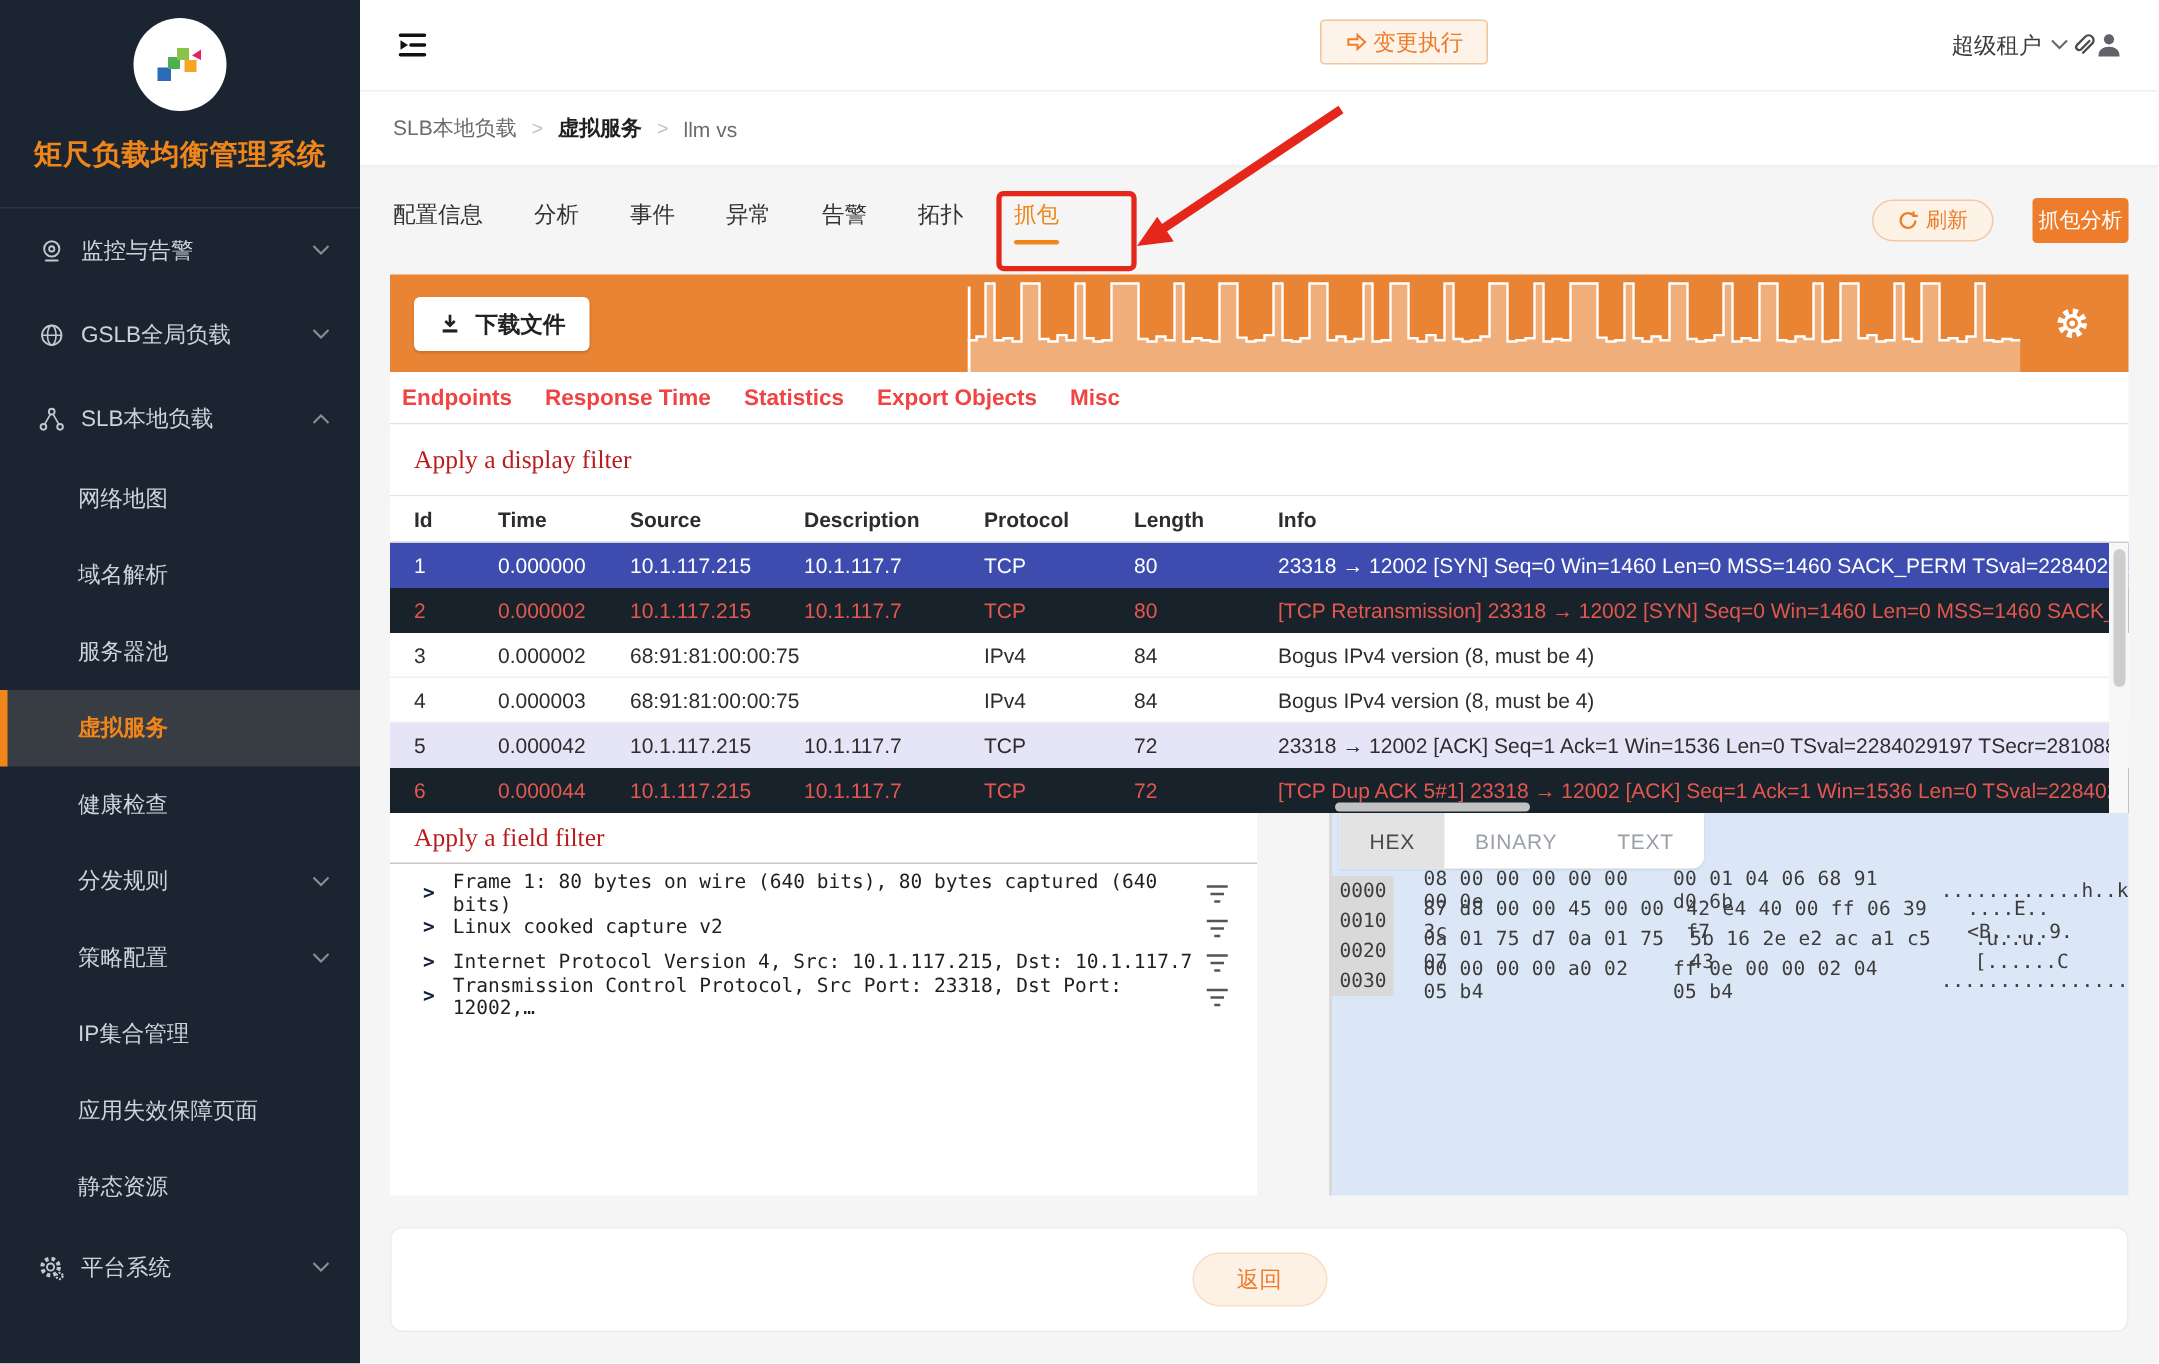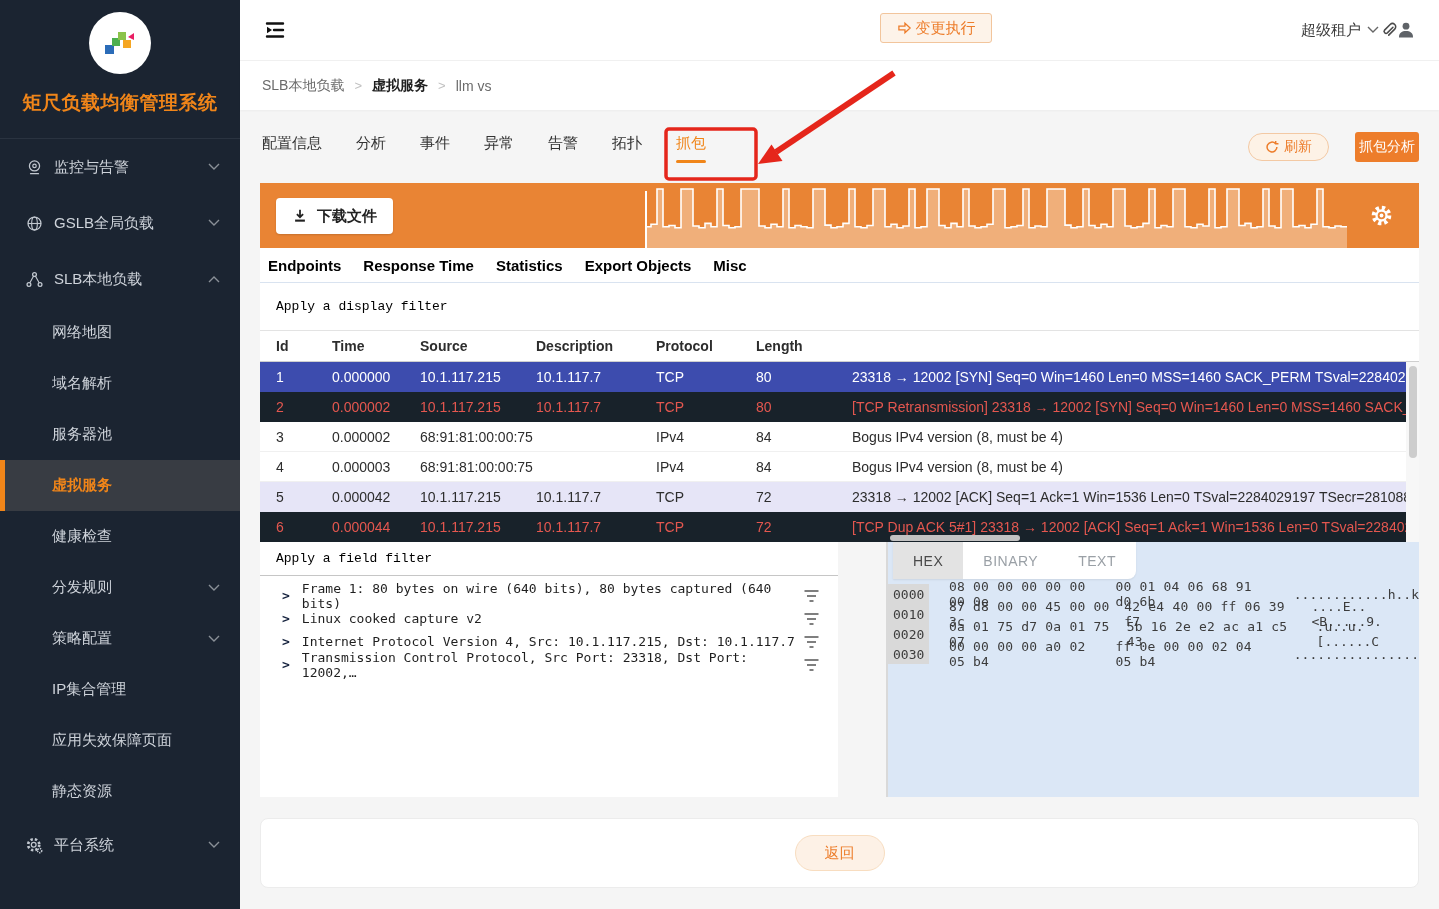--- a/index.html
+++ b/index.html
@@ -52,24 +52,24 @@
 
   .banner { height:65px; background:#e98434; position:relative; display:flex; align-items:center; }
   .btn-dl { position:absolute; left:16px; top:15px; height:36px; padding:0 16px; background:#fff; border:none;
             border-radius:4px; font-size:15px; font-weight:bold; color:#222; cursor:pointer;
             display:flex; align-items:center; gap:9px; font-family:inherit; box-shadow:0 1px 2px rgba(0,0,0,.15); }
   .wave { position:absolute; left:385px; top:0; }
   .banner-gear { position:absolute; right:26px; top:21px; cursor:pointer; }
 
   .subtabs { height:35px; background:#fff; border-bottom:1px solid #d9e3f0; display:flex; align-items:center;
              gap:22px; padding-left:8px; }
-  .subtab { font-size:15px; font-weight:bold; color:#000000; cursor:pointer; }
+  .subtab { font-size:15px; font-weight:bold; color:#ef4444; cursor:pointer; }
 
   .dfilter { height:48px; background:#fff; border-bottom:1px solid #e3e3e3; display:flex; align-items:center; padding-left:16px; cursor:text; }
-  .ph { font-family:Liberation Mono, monospace; font-size:13px; color:#000000; }
+  .ph { font-family:Liberation Serif, serif; font-size:17px; color:#b91c1c; }
 
   .ptable { background:#fff; position:relative; }
   .pgrid { display:grid; grid-template-columns:56px 88px 116px 120px 100px 96px 1fr; align-items:center; padding-left:16px; }
   .phead { height:31px; border-bottom:1px solid #cfcfcf; font-weight:bold; font-size:14px; color:#2d2d2d; background:#fff; }
   .prow { height:30px; font-size:14px; color:#2d2d2d; white-space:nowrap; border-bottom:1px solid #f0f0f0; }
   .prow > div { overflow:hidden; }
   .prow.selected { background:#3d4cae; color:#fff; border-bottom:none; }
   .prow.error { background:#18222a; color:#e4574f; border-bottom:none; }
   .prow.alt { background:#e6e5f7; border-bottom:none; }
   .rowswrap { position:relative; }
@@ -333,20 +333,21 @@
       </div>
 
       <div class="ptable">
         <div class="pgrid phead" id="phead">
             <div>Id</div>
             <div>Time</div>
             <div>Source</div>
             <div>Description</div>
             <div>Protocol</div>
             <div>Length</div>
+            <div>Info</div>
           </div>
         <div class="rowswrap" id="prows">
             <div class="pgrid prow selected">
               <div>1</div>
               <div>0.000000</div>
               <div>10.1.117.215</div>
               <div>10.1.117.7</div>
               <div>TCP</div>
               <div>80</div>
               <div>23318 → 12002 [SYN] Seq=0 Win=1460 Len=0 MSS=1460 SACK_PERM TSval=22840291</div>

